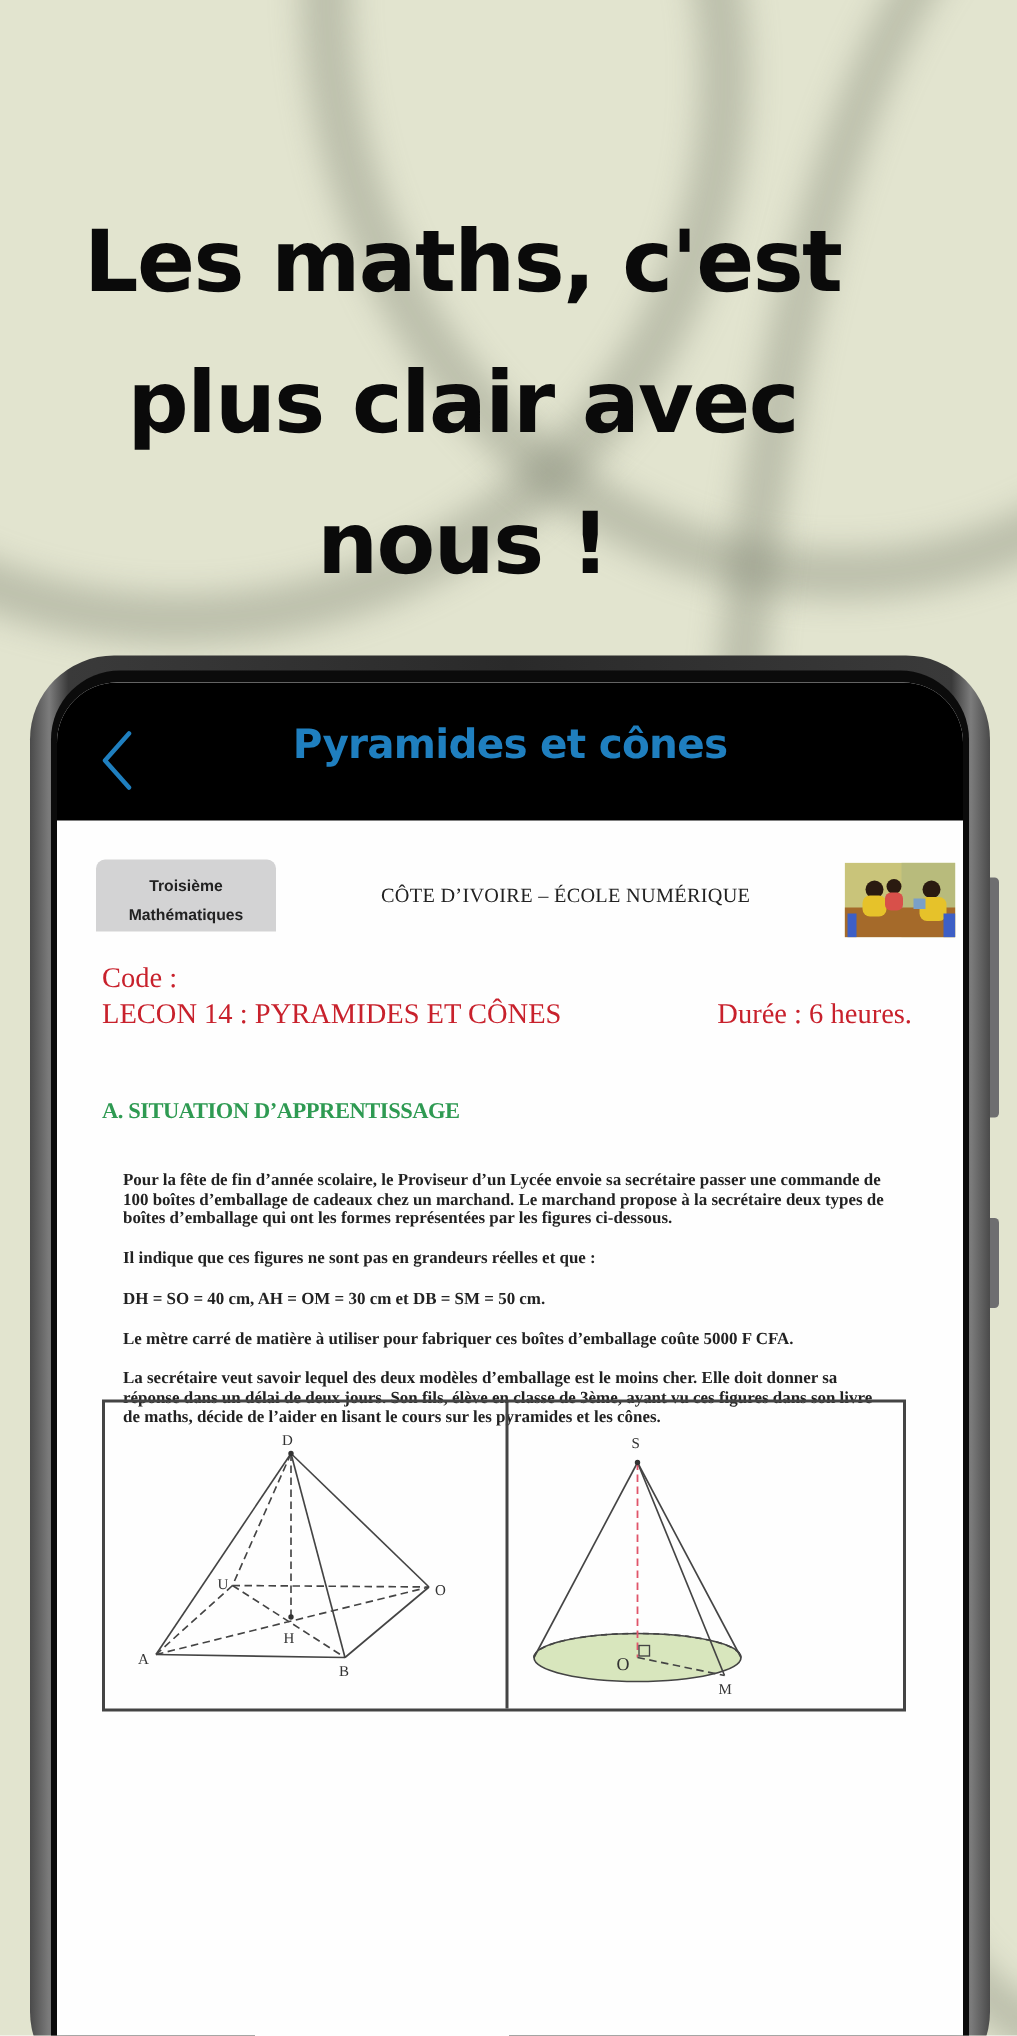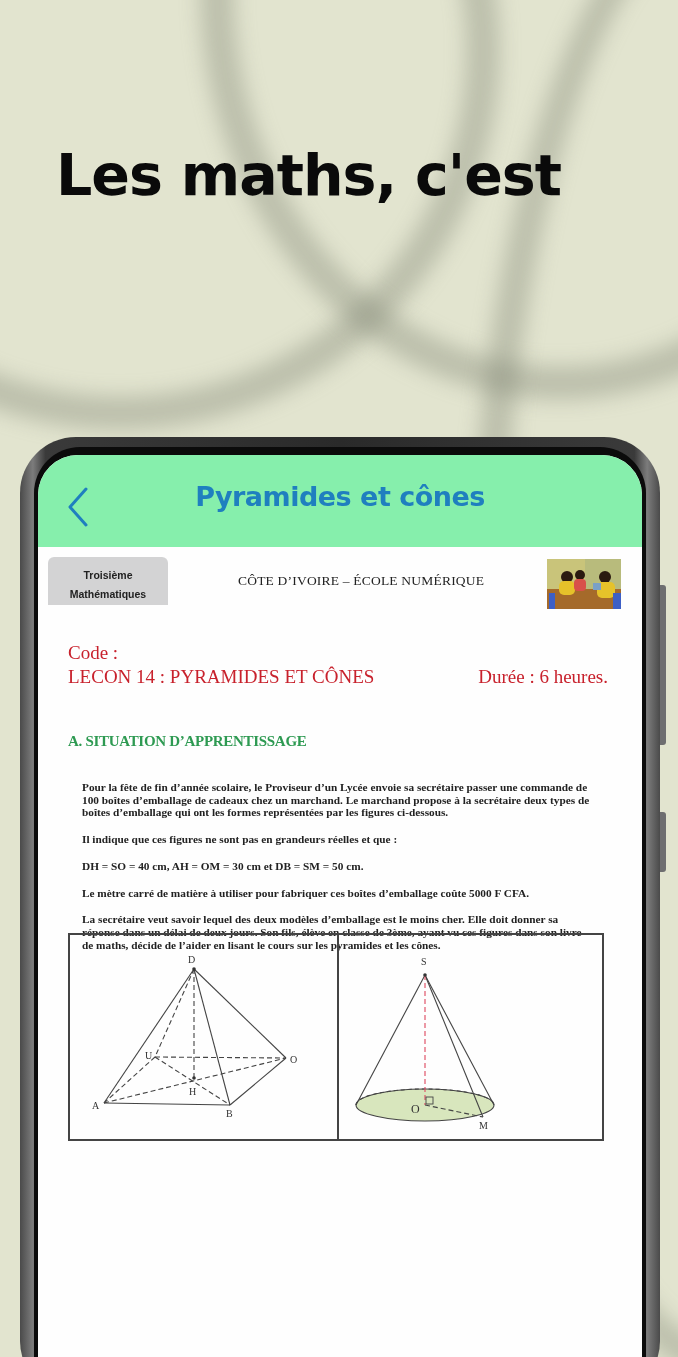--- a/index.html
+++ b/index.html
@@ -56,40 +56,40 @@
   }
   .app {
     position: relative;
     width: 100%; height: 100%;
     background: #fefefe;
     border-radius: 40px 40px 0 0;
     overflow: hidden;
   }
   .appbar {
     height: 92px;
-    background: #86efac;
+    background: #000000;
     position: relative;
   }
   .back-btn {
     position: absolute;
     left: 26px; top: 30px;
     width: 30px; height: 44px;
     cursor: pointer;
   }
   .app-title {
     position: absolute;
     left: 0; right: 0; top: 26px;
     text-align: center;
     font-family: "DejaVu Sans", sans-serif;
     font-weight: bold;
     font-size: 27px;
     color: #1f7fbf;
     letter-spacing: -0.5px;
   }
-  .doc { position: relative; padding: 0; }
+  .doc { position: relative; padding: 16px; }
   .doc-header {
     position: relative;
     height: 72px;
   }
   .grade-tab {
     position: absolute;
     left: 10px; top: 10px;
     width: 120px; height: 48px;
     background: #d3d3d4;
     border-radius: 6px 6px 0 0;
@@ -162,20 +162,21 @@
 </style>
 </head>
 <body>
 
 <div class="bg-swirl" style="left:-260px; top:-330px; width:760px; height:760px;"></div>
 <div class="bg-swirl" style="left:200px; top:-420px; width:720px; height:820px;"></div>
 <div class="bg-swirl" style="left:470px; top:-120px; width:520px; height:1500px;"></div>
 
 <div class="headline">
   <div>Les maths, c'est</div>
+  <div>plus clair avec nous !</div>
 </div>
 
 <div class="phone">
   <div class="side-btn" style="top:148px; height:160px;"></div>
   <div class="side-btn" style="top:375px; height:60px;"></div>
   <div class="screen">
     <div class="app">
 
       <div class="appbar">
         <div class="back-btn">

